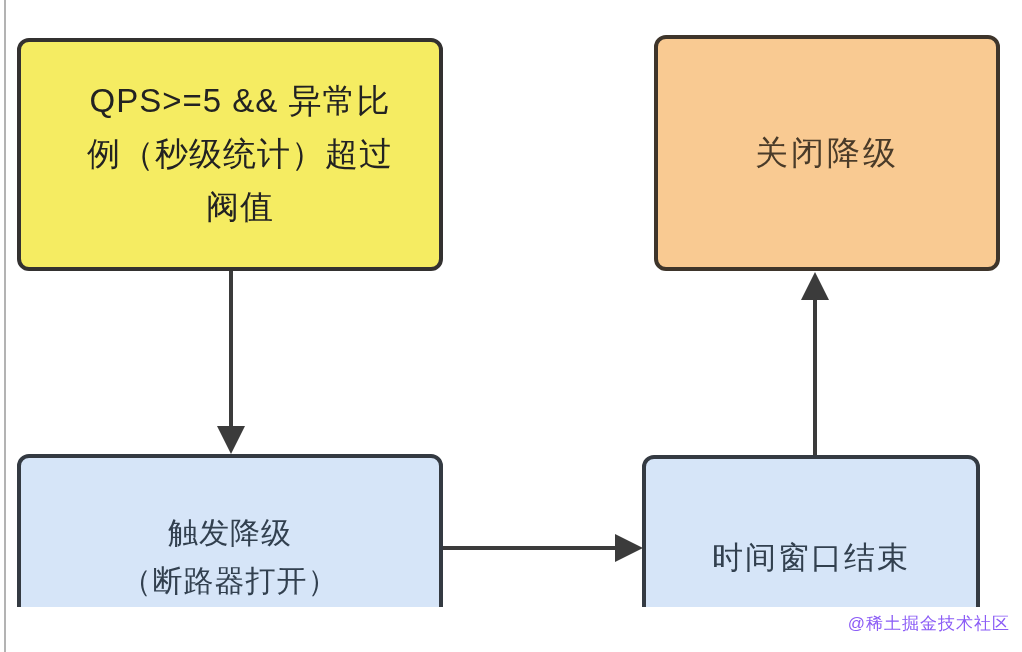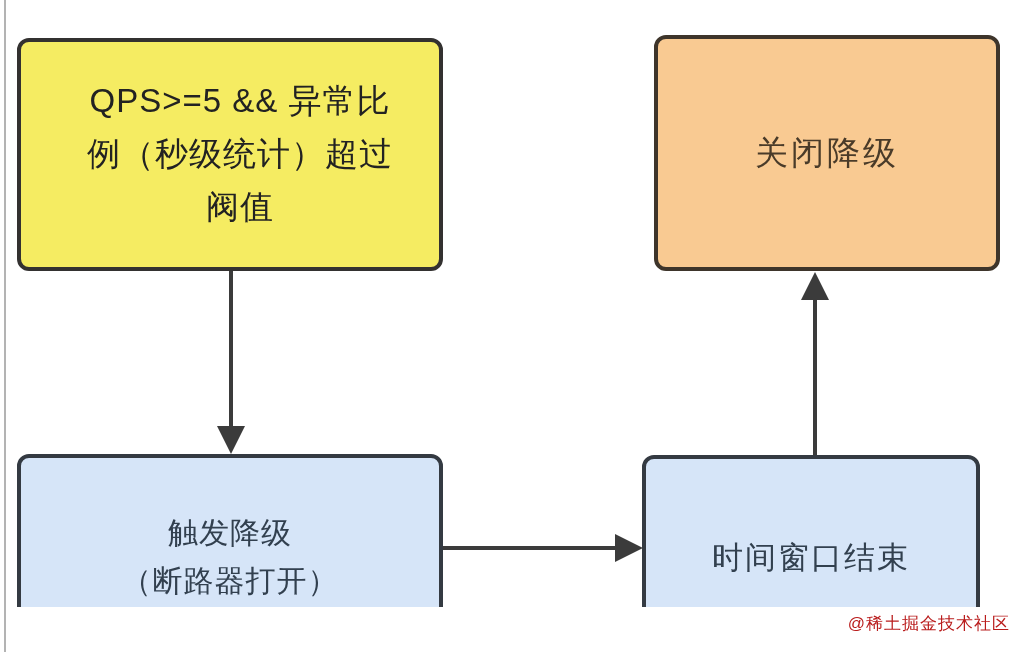--- a/index.html
+++ b/index.html
@@ -53,21 +53,21 @@
   .shaft { position: absolute; background: #3b3b3b; }
   .shaft-v { width: 4px; }
   .shaft-h { height: 4px; }
   .head { position: absolute; width: 0; height: 0; }
   .head-down { border-left: 14px solid transparent; border-right: 14px solid transparent; border-top: 28px solid #3b3b3b; }
   .head-right { border-top: 14px solid transparent; border-bottom: 14px solid transparent; border-left: 28px solid #3b3b3b; }
   .head-up { border-left: 14px solid transparent; border-right: 14px solid transparent; border-bottom: 28px solid #3b3b3b; }
 
   .watermark {
     position: absolute; top: 612px; right: 12px;
-    font-size: 17px; color: #b91c1c; letter-spacing: 1px;
+    font-size: 17px; color: #8b5cf6; letter-spacing: 1px;
   }
 </style>
 </head>
 <body>
 
 <div class="diagram">
 
   <div class="left-rule"></div>
 
   <div class="node node-condition">

